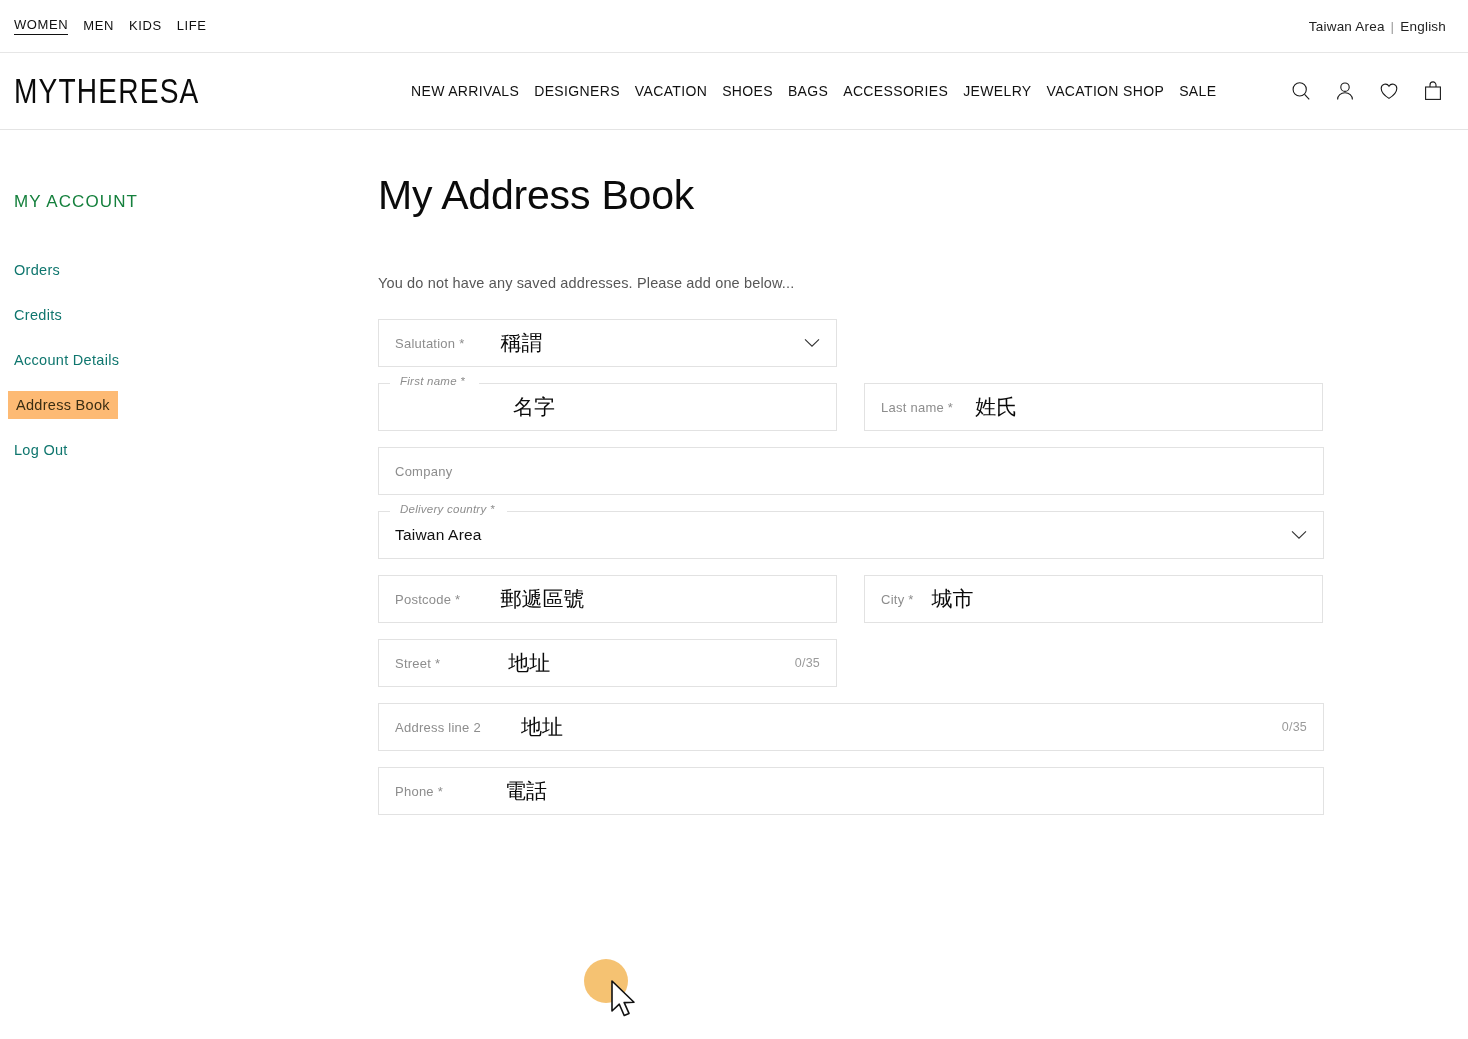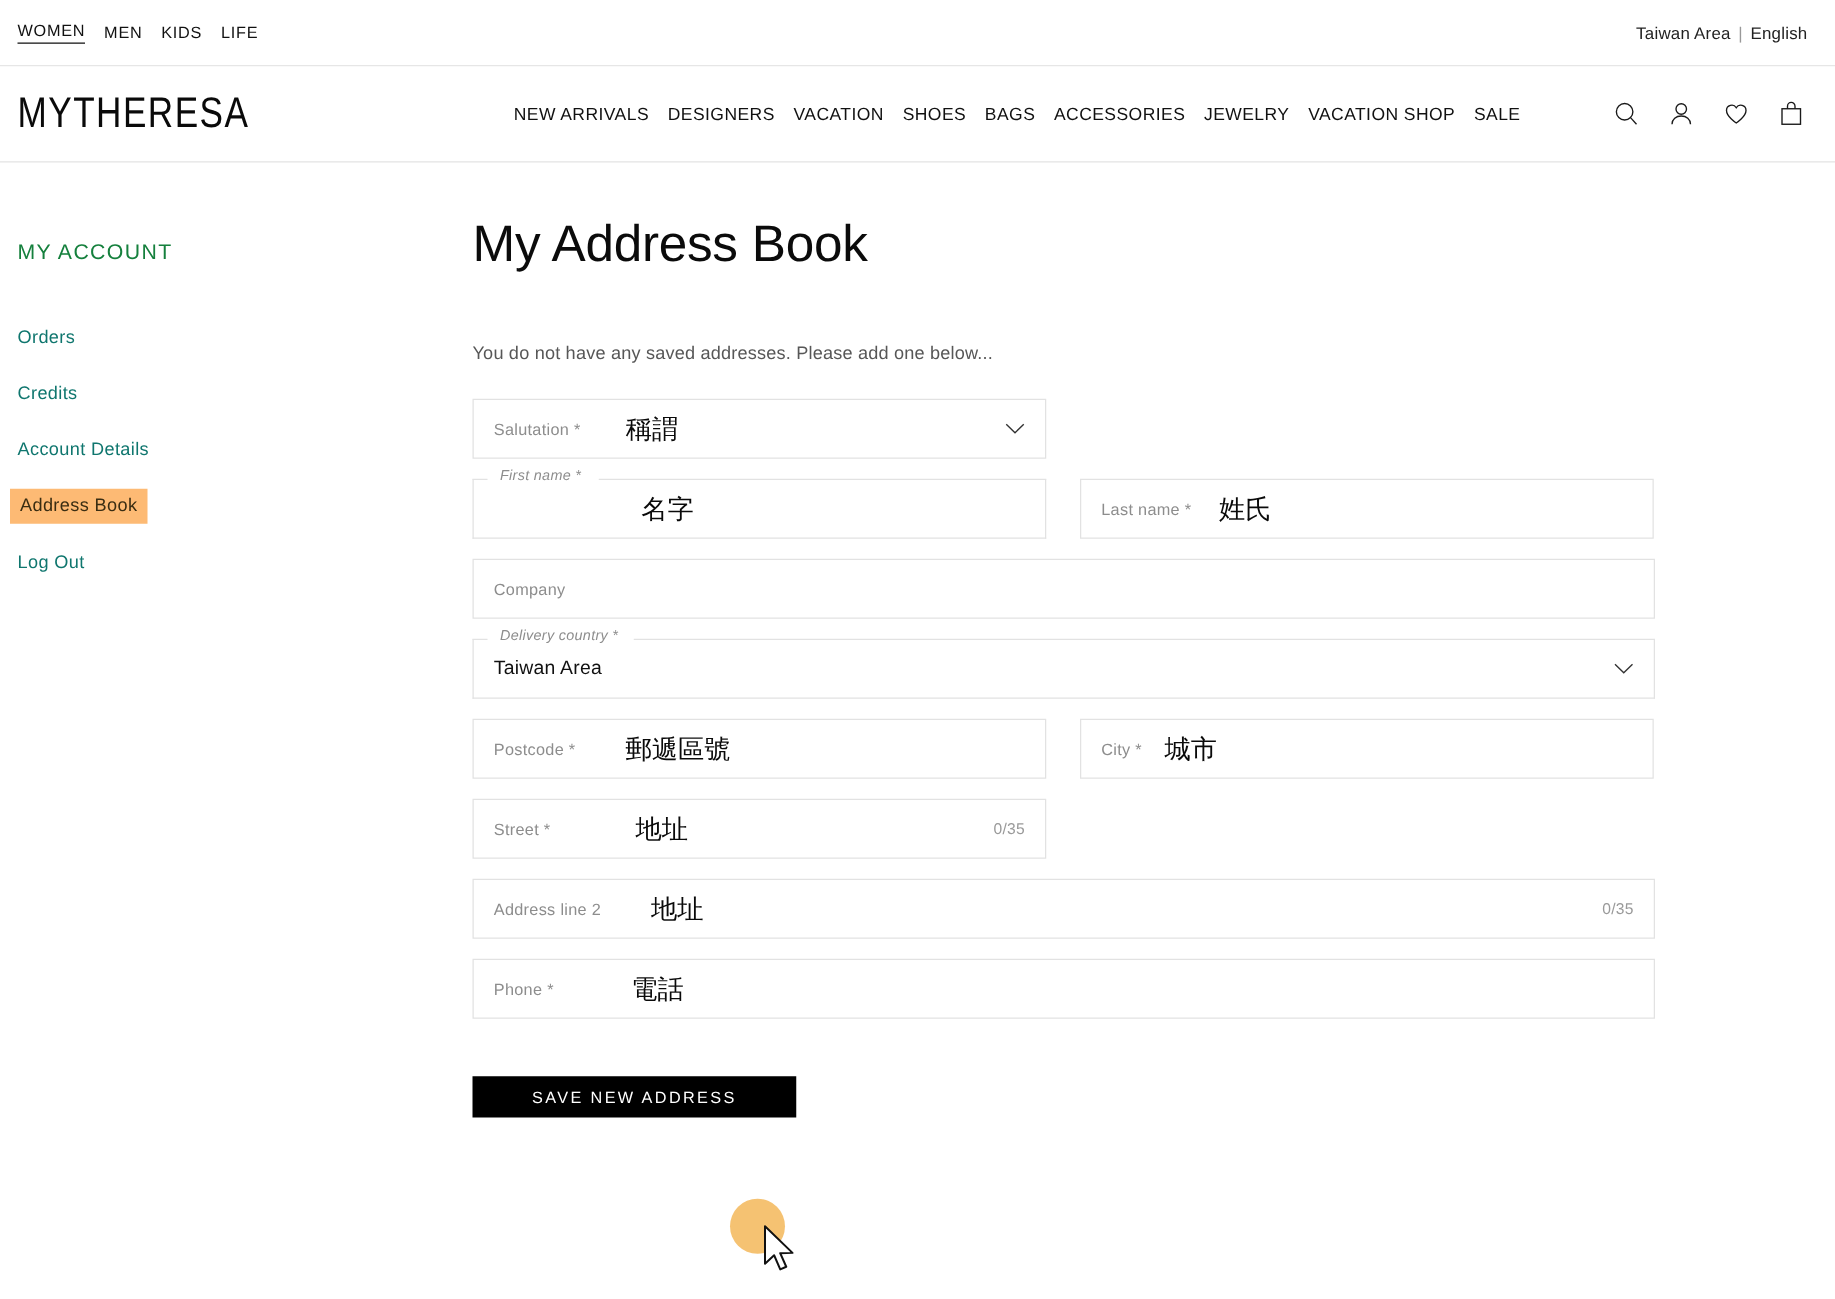--- a/index.html
+++ b/index.html
@@ -419,21 +419,20 @@
       </div>
 
       <div class="row" style="margin-bottom:0;">
         <div class="field w-full">
           <span class="f-label">Phone *</span>
           <span class="f-cn cn-phone">電話</span>
         </div>
       </div>
 
 
-      <button type="button" class="save-btn">SAVE NEW ADDRESS</button>
     </form>
   </main>
 </div>
 
 <div class="click-halo"></div>
 <div class="cursor">
   <svg width="30" height="42" viewBox="0 0 30 42">
     <path d="M2 1 L2 31 L9.3 24.2 L14.2 35.5 L19 33.4 L14.2 22.6 L24 22.3 Z" fill="#ffffff" stroke="#111111" stroke-width="1.6" stroke-linejoin="round"></path>
   </svg>
 </div>

